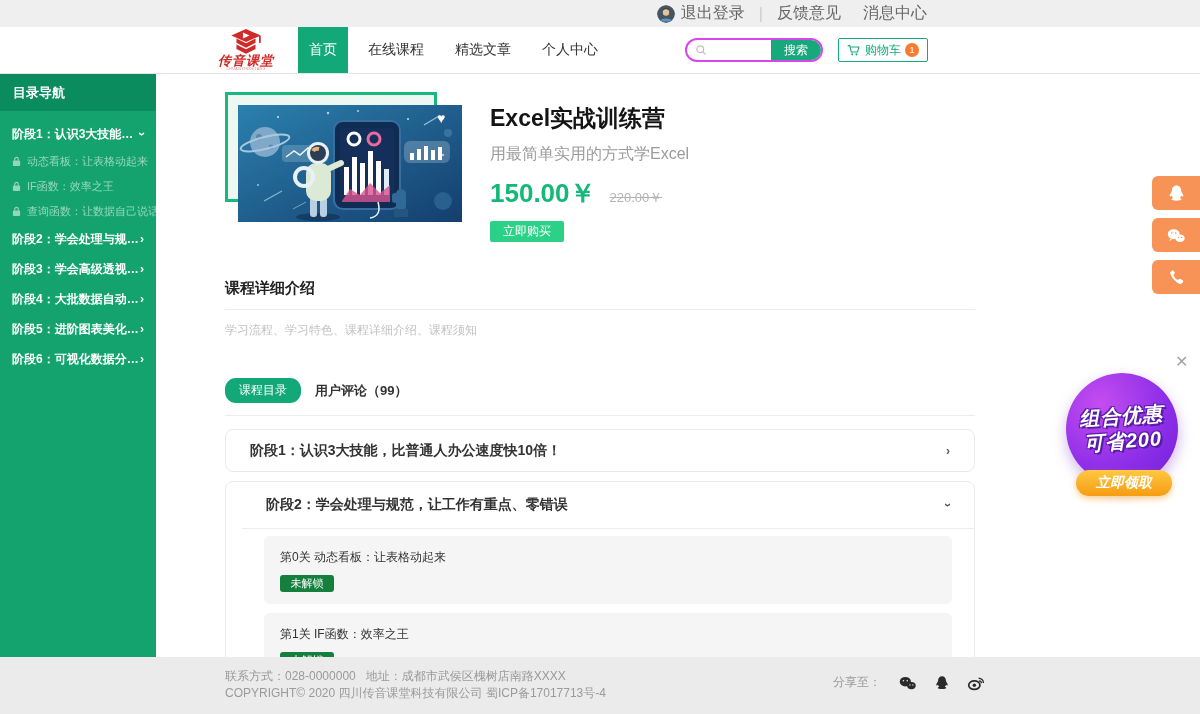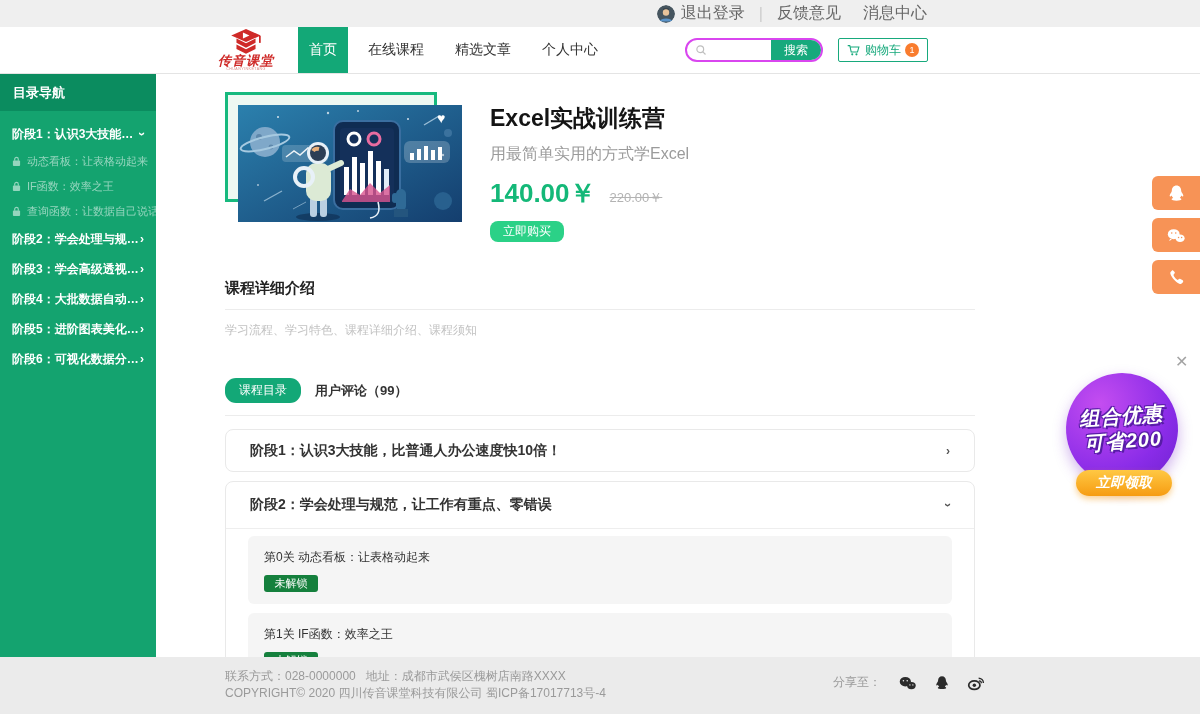--- a/index.html
+++ b/index.html
@@ -64,30 +64,30 @@
     border:3px solid #17b97e; background:#eef8f2; }
   .media .shot { position:absolute; left:13px; top:15px; width:224px; height:117px; overflow:hidden; }
   .media .heart { position:absolute; left:212px; top:20px; color:#fff; font-size:14px; cursor:pointer; z-index:2; }
   .info { margin-left:28px; padding-top:13px; }
   .course-title { font-size:23px; font-weight:bold; color:#141414; }
   .course-sub { margin-top:10px; font-size:16px; color:#9b9b9b; }
   .price-row { margin-top:11px; display:flex; align-items:baseline; gap:14px; }
   .price { color:#14b878; font-size:26px; font-weight:bold; }
   .old-price { color:#b3b3b3; font-size:13px; text-decoration:line-through; }
   .buy-btn { margin-top:10px; width:74px; height:21px; background:#2bd187; color:#fff;
-    font-size:12px; border:none; border-radius:8px; cursor:pointer; }
+    font-size:12px; border:none; border-radius:2px; cursor:pointer; }
   .detail-heading { margin-top:37px; width:750px; font-size:15px; font-weight:bold;
     color:#222; padding-bottom:11px; border-bottom:1px solid #ececec; }
   .crumbs { margin-top:12px; font-size:12px; color:#c2c2c2; }
   .tabs { margin-top:39px; width:750px; display:flex; align-items:center; gap:14px;
     padding-bottom:12px; border-bottom:1px solid #ececec; }
   .tab-pill { background:#13a877; color:#fff; font-size:12px; padding:4px 14px;
     border-radius:11px; cursor:pointer; }
   .tab-plain { font-size:13px; font-weight:bold; color:#333; cursor:pointer; }
-  .acc-card { width:750px; border:1px solid #e9e9e9; border-radius:8px; background:#fff; }
+  .acc-card { width:750px; border:1px solid #e9e9e9; border-radius:8px; background:#fff;padding-left:16px; }
   .acc-card.one { margin-top:13px; height:43px; display:flex; align-items:center;
     justify-content:space-between; padding:0 24px; cursor:pointer; }
   .acc-title { font-size:14px; font-weight:bold; color:#333; }
   .acc-chev { color:#555; }
   .acc-card.two { margin-top:9px; padding-bottom:14px; }
   .acc2-header { height:47px; display:flex; align-items:center; justify-content:space-between;
     padding:0 24px; border-bottom:1px solid #eee; cursor:pointer; }
   .lesson { margin:7px 22px 0; background:#f5f5f5; border-radius:6px; padding:13px 16px 12px; cursor:pointer; }
   .lesson + .lesson { margin-top:9px; }
   .lesson-title { font-size:12px; color:#333; }
@@ -294,21 +294,21 @@
           <rect x="154" y="88" width="6" height="10" rx="3" fill="#2f6a96"></rect>
           <rect x="156" y="104" width="14" height="8" fill="#24557e"></rect>
         </svg>
       </div>
       <span class="heart">♥</span>
     </div>
     <div class="info">
       <div class="course-title">Excel实战训练营</div>
       <div class="course-sub">用最简单实用的方式学Excel</div>
       <div class="price-row">
-        <span class="price">140.00￥</span>
+        <span class="price">150.00￥</span>
         <span class="old-price">220.00￥</span>
       </div>
       <button class="buy-btn">立即购买</button>
     </div>
   </div>
 
   <div class="detail-heading">课程详细介绍</div>
   <div class="crumbs">学习流程、学习特色、课程详细介绍、课程须知</div>
 
   <div class="tabs">

